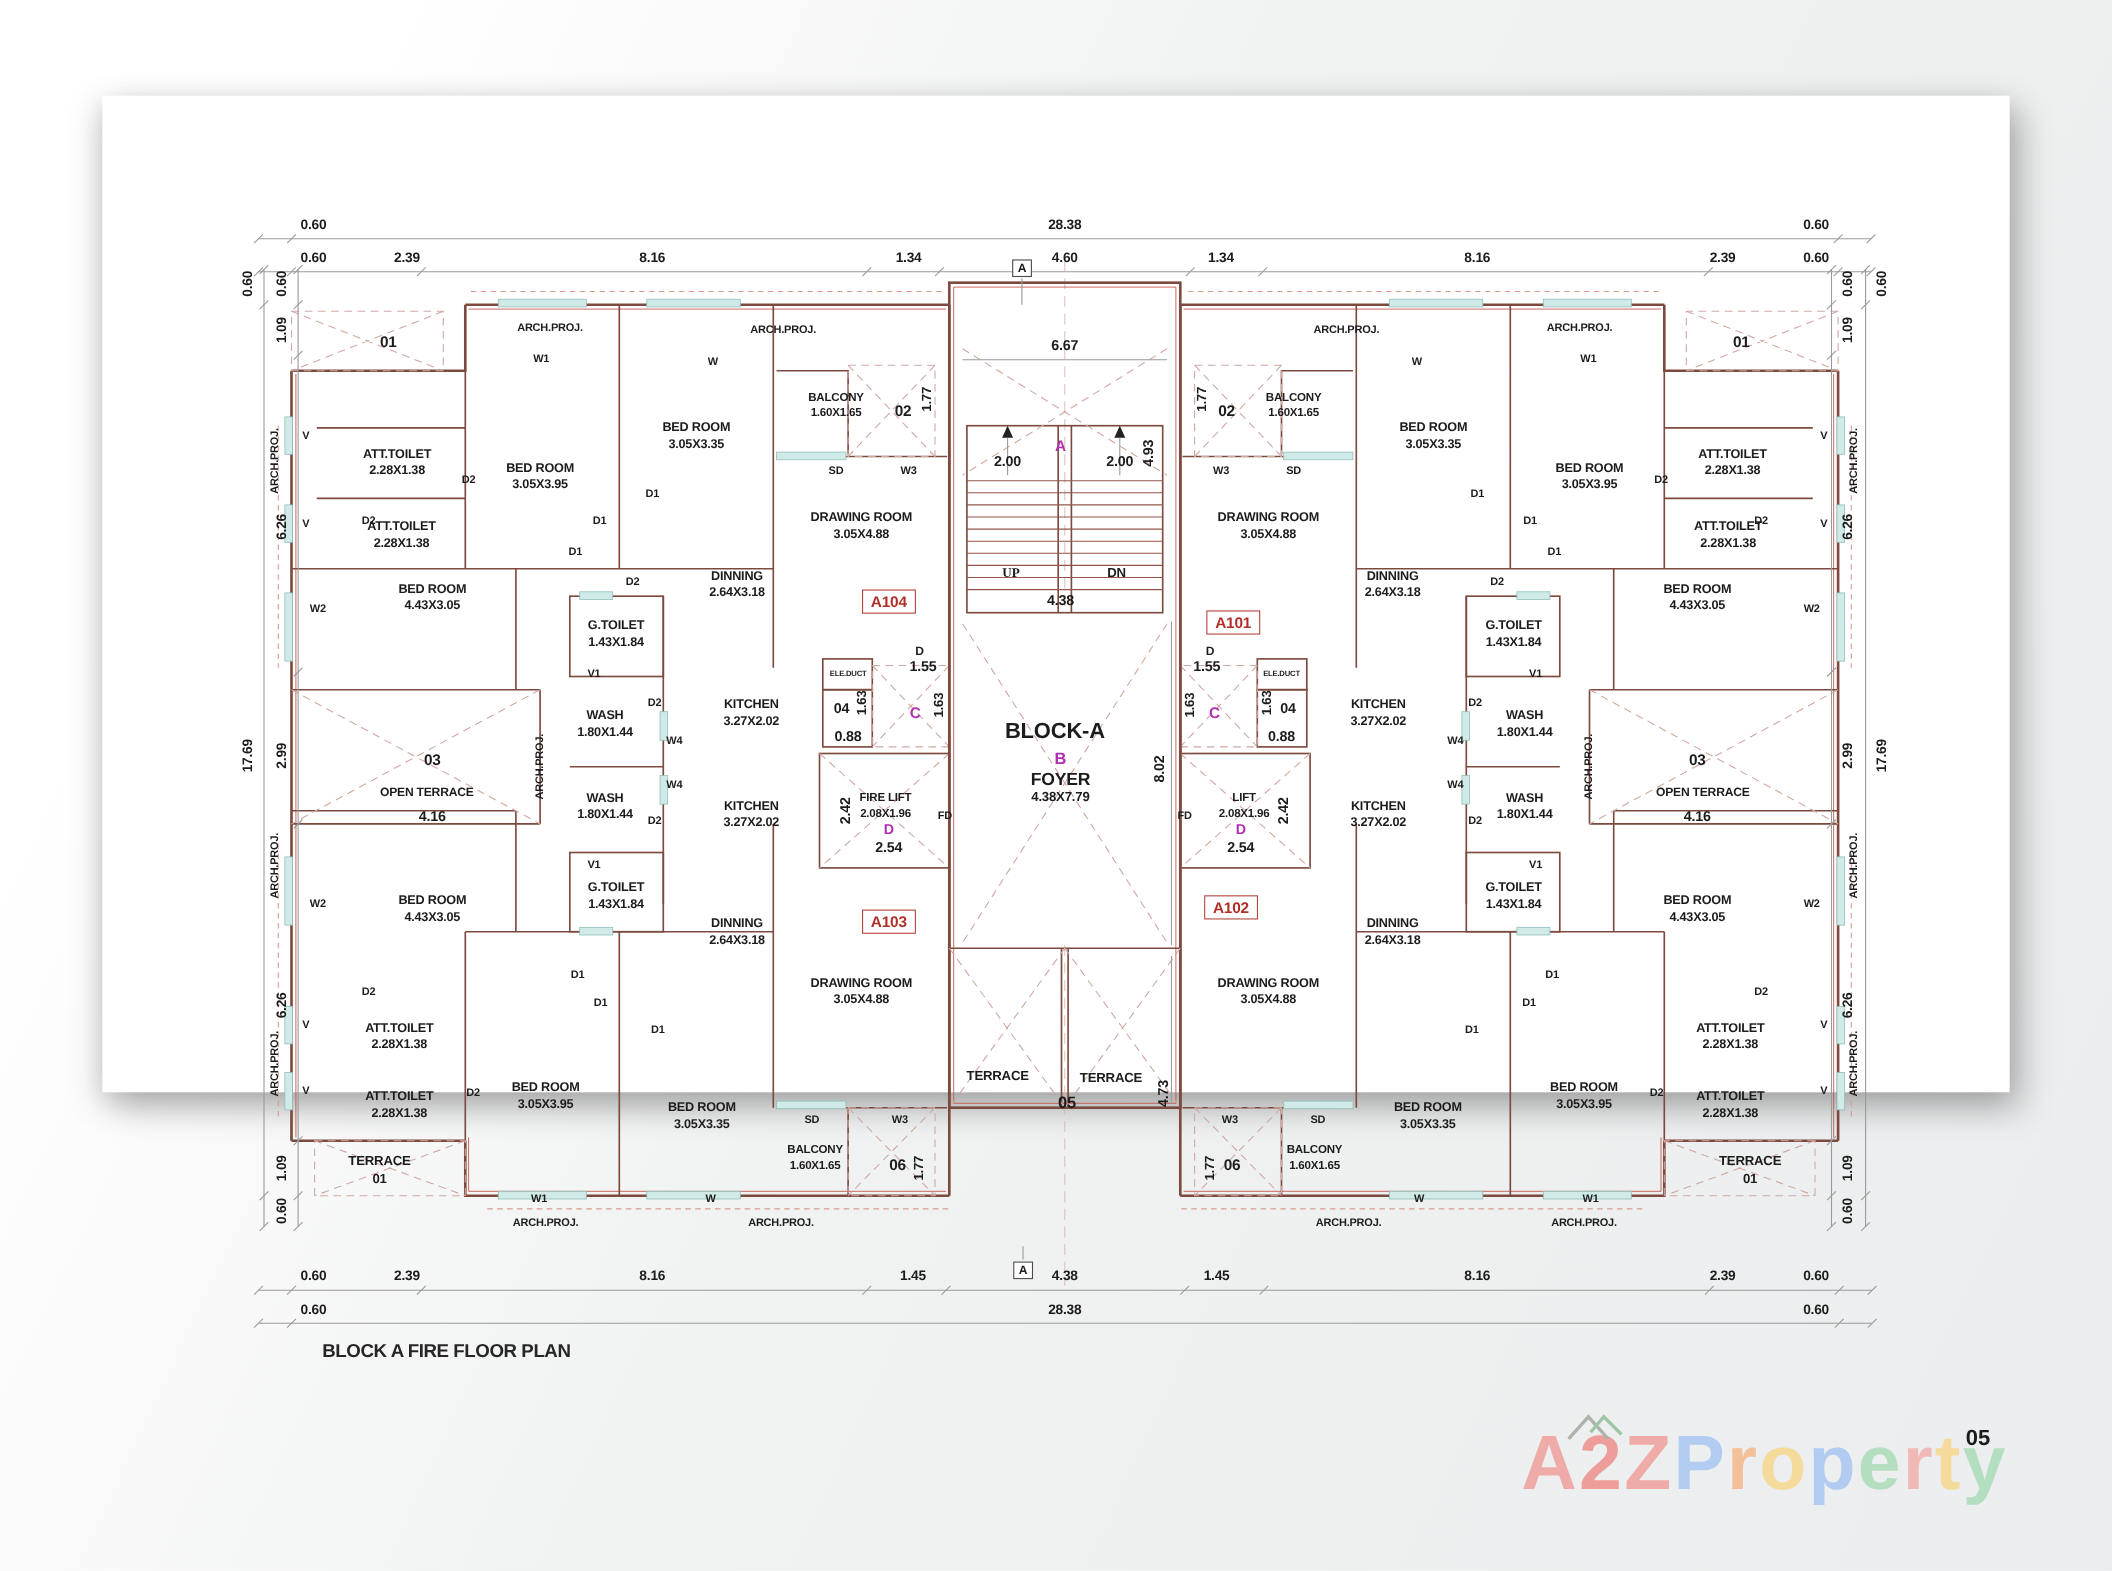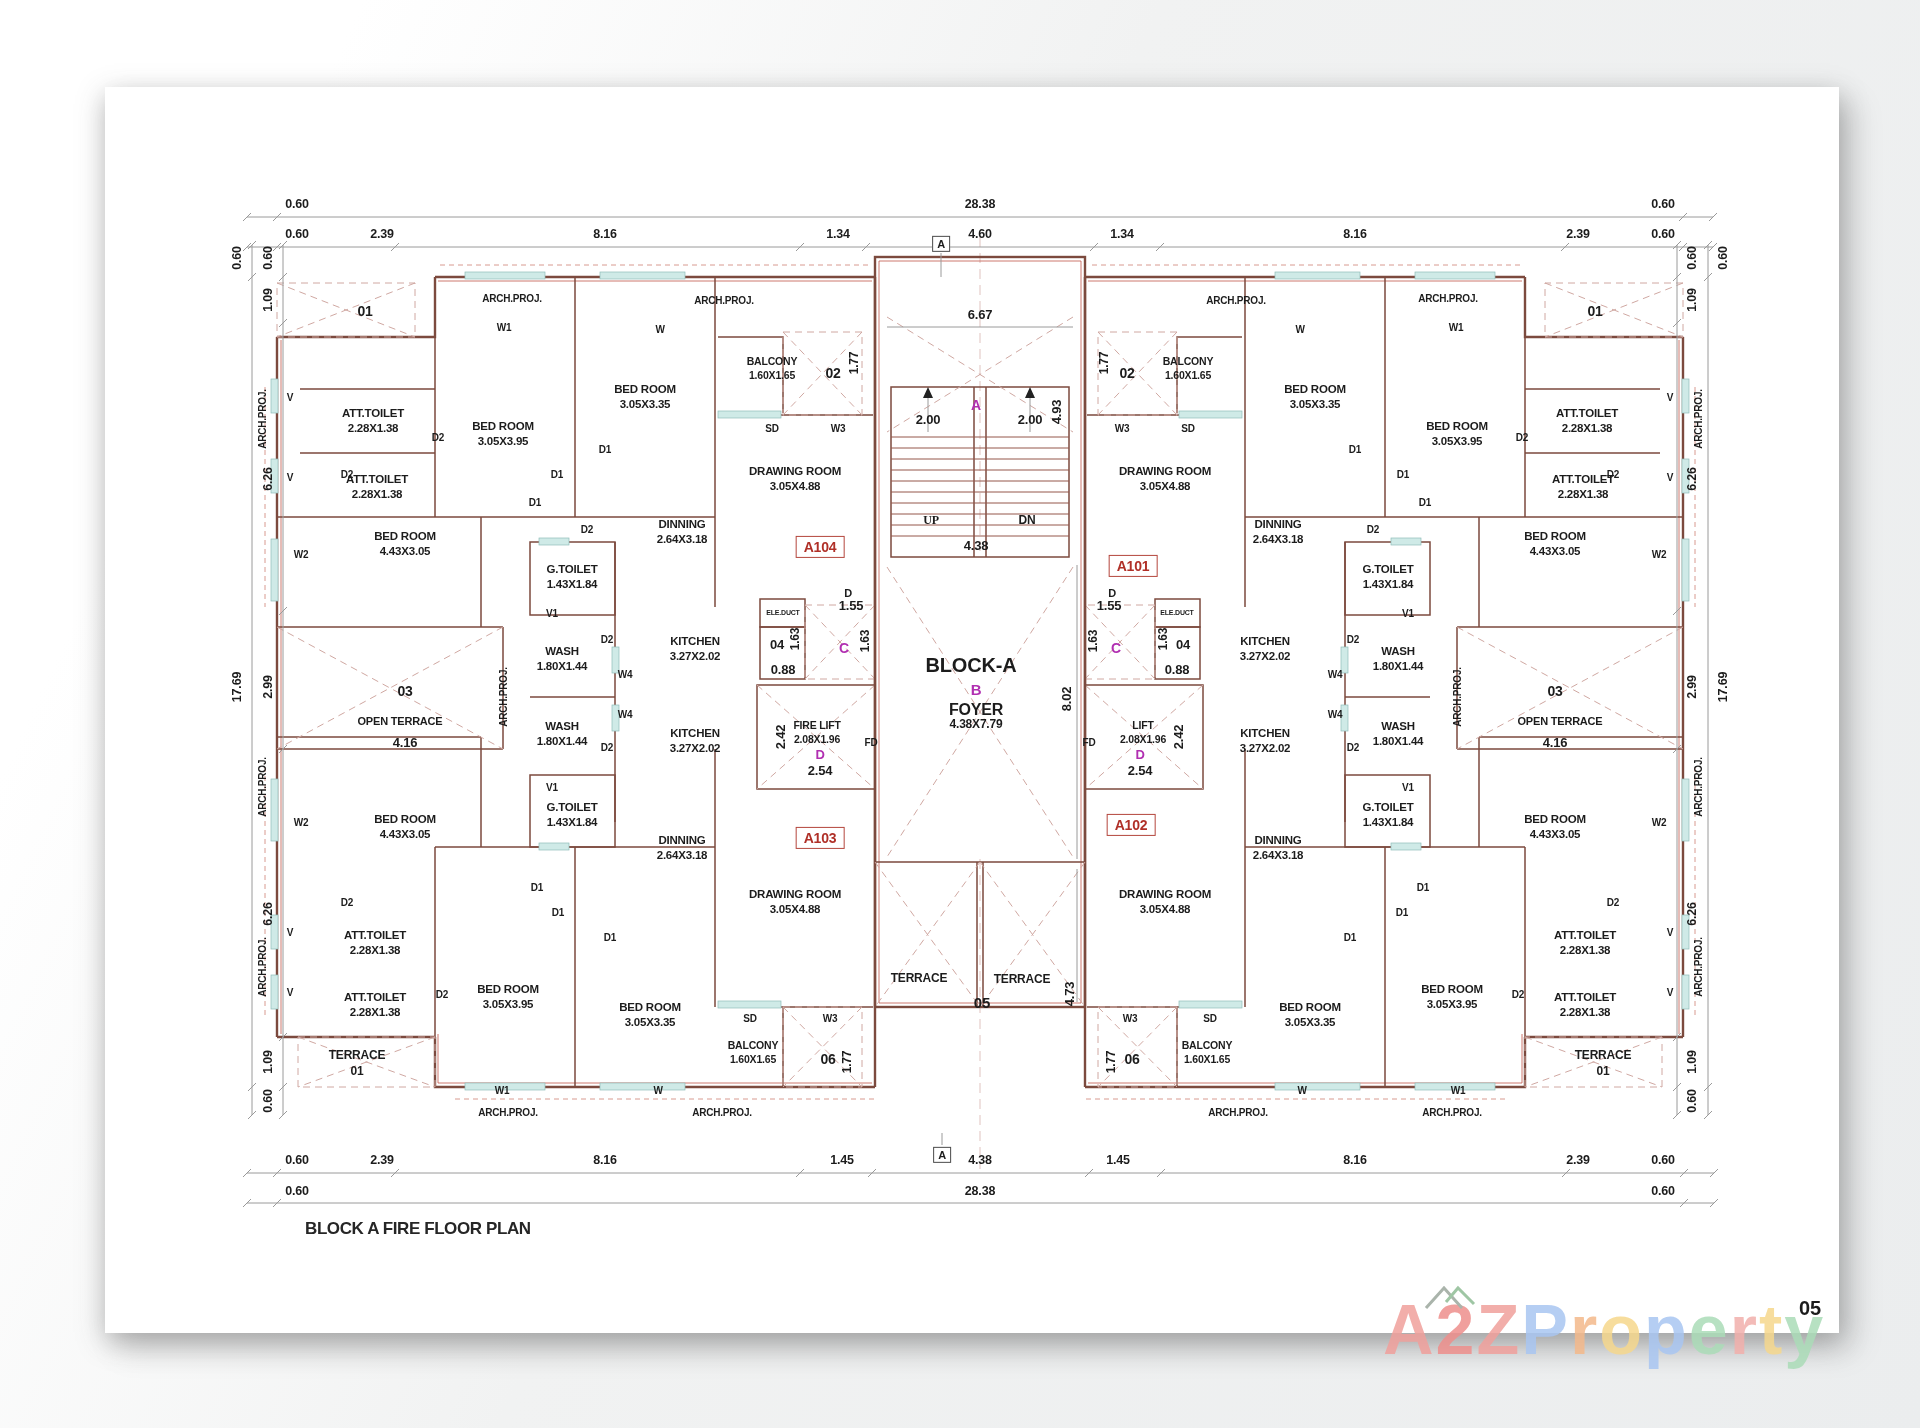--- a/index.html
+++ b/index.html
@@ -2,21 +2,21 @@
 <html><head>
 <meta charset="utf-8">
 <style>
   html,body{margin:0;padding:0;}
   body{
     width:1920px;height:1428px;position:relative;overflow:hidden;
     background:linear-gradient(115deg,#ffffff 0%,#ffffff 14%,#f1f2f2 45%,#ebedee 100%);
     font-family:"Liberation Sans",sans-serif;
   }
   .page{
-    position:absolute;left:105px;top:87px;width:1734px;height:1246px;background:#ffffff;
+    position:absolute;left:93px;top:87px;width:1734px;height:906px;background:#ffffff;
     box-shadow:0 8px 26px rgba(70,70,70,.35),14px 16px 30px rgba(0,0,0,.15);
   }
   svg.plan{position:absolute;left:0;top:0;width:1734px;height:1246px;}
   .w2{stroke:#7c4a3e;stroke-width:2.4;fill:none;}
   .w1{stroke:#7c4a3e;stroke-width:1.5;fill:none;}
   .rl{stroke:#c0564a;stroke-width:.8;fill:none;}
   .st{stroke:#94564a;stroke-width:1;fill:none;}
   .xb{stroke:#d0a8a2;stroke-width:1;fill:none;stroke-dasharray:7 5;}
   .ap{stroke:#d89a90;stroke-width:1;fill:none;stroke-dasharray:5 4;}
   .dl{stroke:#9a9a9a;stroke-width:1;fill:none;}

